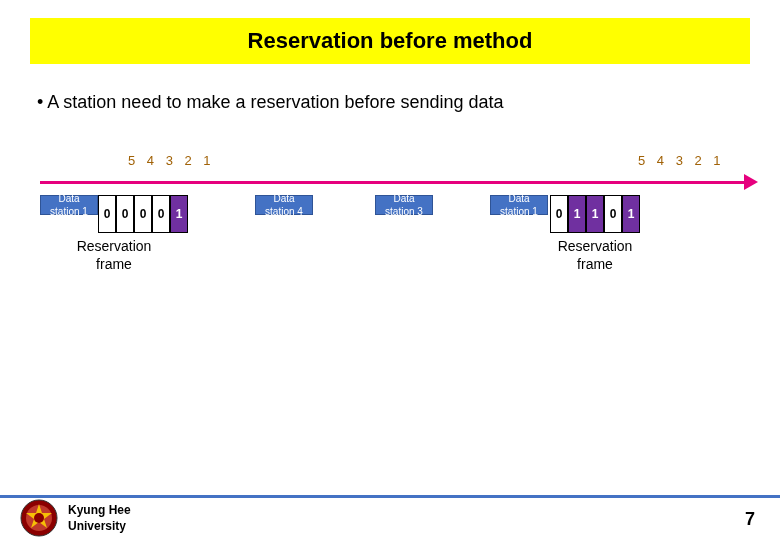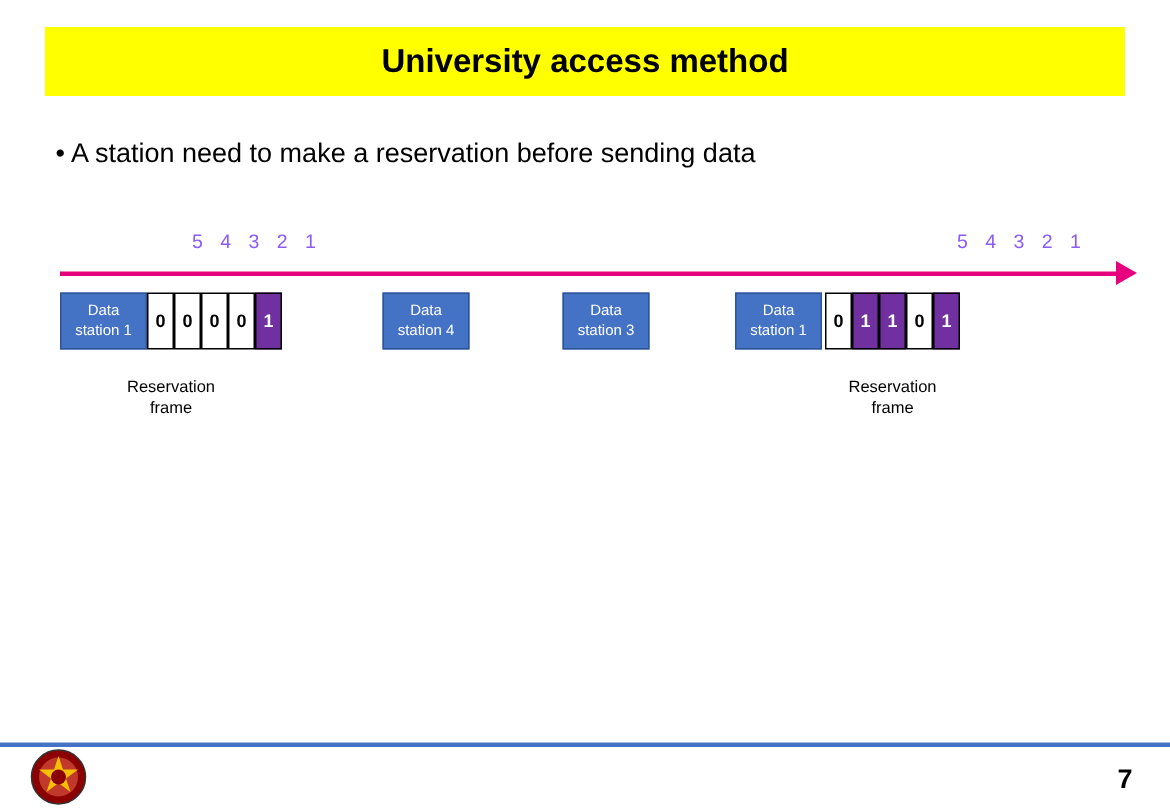--- a/index.html
+++ b/index.html
@@ -56,21 +56,21 @@
       border-left: 14px solid #e6007e;
       border-top: 8px solid transparent;
       border-bottom: 8px solid transparent;
     }
 
     
     .numbers {
       position: absolute;
       top: 10px;
       font-size: 13px;
-      color: #8b5cf6;
+      color: #a16207;
       letter-spacing: 4px;
     }
 
     
     .box-group {
       position: absolute;
       top: 52px;
       display: flex;
       flex-direction: column;
       align-items: center;
@@ -83,21 +83,21 @@
     
     .data-box {
       background: #4472c4;
       color: #fff;
       font-size: 10px;
       text-align: center;
       padding: 4px 6px;
       border: 1px solid #2f5496;
       line-height: 1.3;
       width: 58px;
-      height: 38px;
+      height: 20px;
       display: flex;
       align-items: center;
       justify-content: center;
     }
 
     
     .res-cell {
       width: 18px;
       height: 38px;
       border: 1px solid #000;
@@ -107,23 +107,23 @@
       font-size: 12px;
       font-weight: bold;
       background: #fff;
     }
     .res-cell.highlighted {
       background: #7030a0;
       color: #fff;
     }
 
     .frame-label {
-      font-size: 11px;
+      font-size: 14px;
       text-align: center;
-      margin-top: 18px;
+      margin-top: 4px;
       color: #000;
       line-height: 1.3;
     }
 
     
     .left-group {
       left: 20px;
     }
 
     
@@ -176,21 +176,21 @@
       right: 25px;
       font-size: 18px;
       font-weight: bold;
       color: #000;
     }
   </style>
 </head>
 <body>
 
 <div class="title-bar">
-  <h1>University access method</h1>
+  <h1>Reservation before method</h1>
 </div>
 
 <p class="bullet-text">• A station need to make a reservation before sending data</p>
 
 <div class="diagram-area">
 
   <div class="arrow-line"></div>
 
   <span class="numbers" style="left:108px;">5 4 3 2 1</span>
 
@@ -237,14 +237,18 @@
 <div class="footer">
 
   <div class="logo-placeholder">
     <svg class="logo-svg" viewBox="0 0 38 38" xmlns="http://www.w3.org/2000/svg">
       <circle cx="19" cy="19" r="18" fill="#8b0000" stroke="#333" stroke-width="1"></circle>
       <circle cx="19" cy="19" r="13" fill="#c0392b"></circle>
       <polygon points="19,5 22,14 32,14 24,20 27,29 19,23 11,29 14,20 6,14 16,14" fill="#ffd700" opacity="0.85"></polygon>
       <circle cx="19" cy="19" r="5" fill="#8b0000"></circle>
     </svg>
   </div>
+  <div class="university-name">
+    <span>Kyung Hee</span><br>
+    <span>University</span>
+  </div>
   <span class="page-number">7</span>
 </div>
 
 </body></html>

